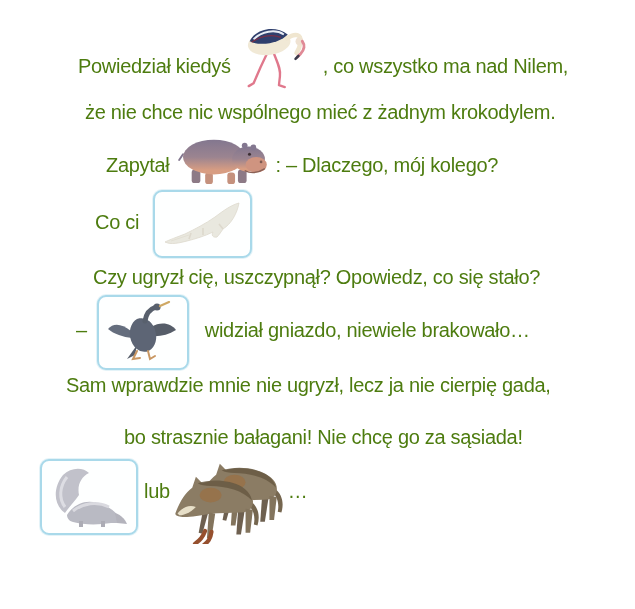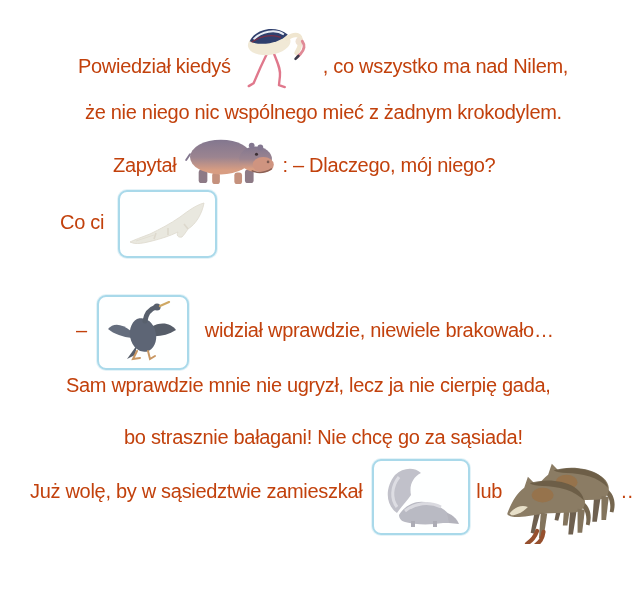--- a/index.html
+++ b/index.html
@@ -15,36 +15,36 @@
     position:absolute;
     display:flex;
     align-items:center;
     height:34px;
     white-space:pre;
   }
   .txt{
     font-size:20px;
     letter-spacing:-0.3px;
     white-space:pre;
-    color:#c2410c;
+    color:#4d7c0f;
   }
   .img-wrap{display:inline-block;position:relative;line-height:0;flex:0 0 auto;}
   .frame-box{
     border:2px solid #a9d9ea;
     border-radius:9px;
     background:#feffff;
     box-shadow:0 0 0 1px #e4f3f8;
     display:flex;align-items:center;justify-content:center;
   }
   svg{display:block;}
   
   #line1{top:49px;left:78px;}
   #line2{top:95px;left:85px;}
-  #line3{top:148px;left:113px;}
-  #line4{top:205px;left:60px;}
+  #line3{top:148px;left:106px;}
+  #line4{top:205px;left:95px;}
   #line5{top:260px;left:93px;}
   #line6{top:313px;left:76px;}
   #line7{top:368px;left:66px;}
   #line8{top:420px;left:124px;}
   #line9{top:474px;left:30px;}
   #line10{top:532px;left:104px;}
   .flamingo-pos{top:-14px;margin:0 7px;}
   .hippo-pos{top:-6px;margin:0 7px;}
   .croc-pos{top:2px;margin:0 16px 0 14px;}
   .cormorant-pos{top:2px;margin:0 16px 0 10px;}
@@ -69,21 +69,21 @@
         <path d="M50,26 C59,20 65,22 64,30 C63.5,35 62,38 60,41" stroke="#f0e6d0" stroke-width="4.6" fill="none" stroke-linecap="round"></path>
         <circle cx="63" cy="29" r="4" fill="#efe2d2"></circle>
         <path d="M66,29 C69,33 68,38 64,42 L61,45" stroke="#e08a96" stroke-width="3" fill="none" stroke-linecap="round"></path>
         <path d="M62,44 l-3,3" stroke="#3a3a4a" stroke-width="2.6" stroke-linecap="round"></path>
       </svg>
     </span>
     <span class="txt">, co wszystko ma nad Nilem,</span>
   </div>
 
   <div class="line" id="line2">
-    <span class="txt">że nie niego nic wspólnego mieć z żadnym krokodylem.</span>
+    <span class="txt">że nie chce nic wspólnego mieć z żadnym krokodylem.</span>
   </div>
 
   <div class="line" id="line3">
     <span class="txt">Zapytał</span>
     <span class="img-wrap hippo-pos" aria-label="hippopotamus">
       <svg width="92" height="53" viewBox="0 0 95 55">
         <defs>
           <linearGradient id="hg" x1="0" y1="0" x2="0" y2="1">
             <stop offset="0" stop-color="#83778f"></stop>
               <stop offset="0.5" stop-color="#9b8490"></stop>
@@ -98,70 +98,72 @@
         <ellipse cx="38" cy="25" rx="32" ry="18" fill="url(#hg)"></ellipse>
         <ellipse cx="74" cy="27" rx="17" ry="13" fill="url(#hg)"></ellipse>
         <ellipse cx="82" cy="33" rx="11" ry="8" fill="#cf9480"></ellipse>
         <circle cx="70" cy="13" r="3" fill="#837790"></circle>
         <circle cx="79" cy="15" r="3" fill="#837790"></circle>
         <circle cx="75" cy="22" r="1.6" fill="#3c2f33"></circle>
         <circle cx="87" cy="30" r="1.4" fill="#7d5a51"></circle>
         <path d="M70,39 Q80,44 91,37" stroke="#8a6156" stroke-width="1.4" fill="none"></path>
       </svg>
     </span>
-    <span class="txt">: – Dlaczego, mój niego?</span>
+    <span class="txt">: – Dlaczego, mój kolego?</span>
   </div>
 
   <div class="line" id="line4">
     <span class="txt">Co ci</span>
     <span class="img-wrap croc-pos" aria-label="crocodile-faded">
       <span class="frame-box" style="width:95px;height:64px;">
         <svg width="84" height="54" viewBox="0 0 84 54">
           <g opacity="0.5">
             <path d="M78,6 C70,8 62,14 54,20 C44,27 34,32 24,37 C16,40 8,43 4,45 C10,48 18,46 26,44 C34,42 44,39 52,35 C50,38 52,41 56,40 C58,38 60,35 62,32 C70,27 76,17 78,6 Z" fill="#d6d2c0" stroke="#bdb49c" stroke-width="0.8"></path>
             <path d="M30,36 l-2,6 M42,31 l0,7 M58,27 l4,5" stroke="#bdb49c" stroke-width="1.6" fill="none"></path>
             <path d="M10,44 C16,42 22,40 28,38" stroke="#c8c1ab" stroke-width="1" fill="none"></path>
           </g>
         </svg>
       </span>
     </span>
   </div>
 
+  <div class="line" id="line5">
+    <span class="txt">Czy ugryzł cię, uszczypnął? Opowiedz, co się stało?</span>
+  </div>
 
   <div class="line" id="line6">
     <span class="txt">–</span>
     <span class="img-wrap cormorant-pos" aria-label="cormorant-bird-faded">
       <span class="frame-box" style="width:88px;height:71px;">
         <svg width="76" height="62" viewBox="0 0 76 62">
           <g opacity="0.85">
             <path d="M26,30 C16,22 8,22 3,28 C9,33 18,36 27,37 Z" fill="#4b5568"></path>
             <path d="M46,26 C56,20 66,22 71,29 C63,34 54,36 46,35 Z" fill="#39414f"></path>
             <path d="M32,44 L22,58 L30,54 Z" fill="#3a4251"></path>
             <ellipse cx="38" cy="34" rx="13" ry="17" fill="#414b5d" transform="rotate(-12 38 34)"></ellipse>
             <path d="M40,20 C41,13 45,8 51,6" stroke="#3c4554" stroke-width="5" fill="none" stroke-linecap="round"></path>
             <circle cx="52" cy="6" r="3.6" fill="#3c4554"></circle>
             <path d="M55,5 L64,1" stroke="#c79a4a" stroke-width="2.2" stroke-linecap="round"></path>
             <path d="M32,50 l-4,8 l7,-1 M43,50 l2,8 l5,-3" stroke="#c08547" stroke-width="2" fill="none" stroke-linecap="round"></path>
           </g>
         </svg>
       </span>
     </span>
-    <span class="txt">widział wprawdzie, niewiele brakowało…</span>
+    <span class="txt">widział gniazdo, niewiele brakowało…</span>
   </div>
 
   <div class="line" id="line7">
     <span class="txt">Sam wprawdzie mnie nie ugryzł, lecz ja nie cierpię gada,</span>
   </div>
 
   <div class="line" id="line8">
     <span class="txt">bo strasznie bałagani! Nie chcę go za sąsiada!</span>
   </div>
 
   <div class="line" id="line9">
-    <span class="txt">Już wolę, by w sąsiedztwie zamieszkał</span>
     <span class="img-wrap skunk-pos" aria-label="skunk-faded">
       <span class="frame-box" style="width:94px;height:72px;">
         <svg width="80" height="64" viewBox="0 0 80 64">
           <g opacity="0.85">
             <path d="M16,48 C4,40 4,22 14,10 C22,2 34,2 40,8 C32,12 28,20 30,30 C26,36 20,42 16,48 Z" fill="#b7b7c1"></path>
             <path d="M16,42 C10,34 10,22 18,12" stroke="#d8d8df" stroke-width="3" fill="none"></path>
             <path d="M18,50 C24,40 36,34 48,38 C58,40 66,46 70,52 L74,58 L62,58 C50,60 34,60 24,57 C20,56 18,53 18,50 Z" fill="#aeaeb9"></path>
             <path d="M66,48 C72,50 76,54 78,59 L68,58 Z" fill="#a6a6b1"></path>
             <path d="M24,46 C34,38 48,36 60,42" stroke="#d4d4db" stroke-width="3" fill="none"></path>
             <rect x="30" y="56" width="4" height="6" fill="#9e9ea9"></rect>

